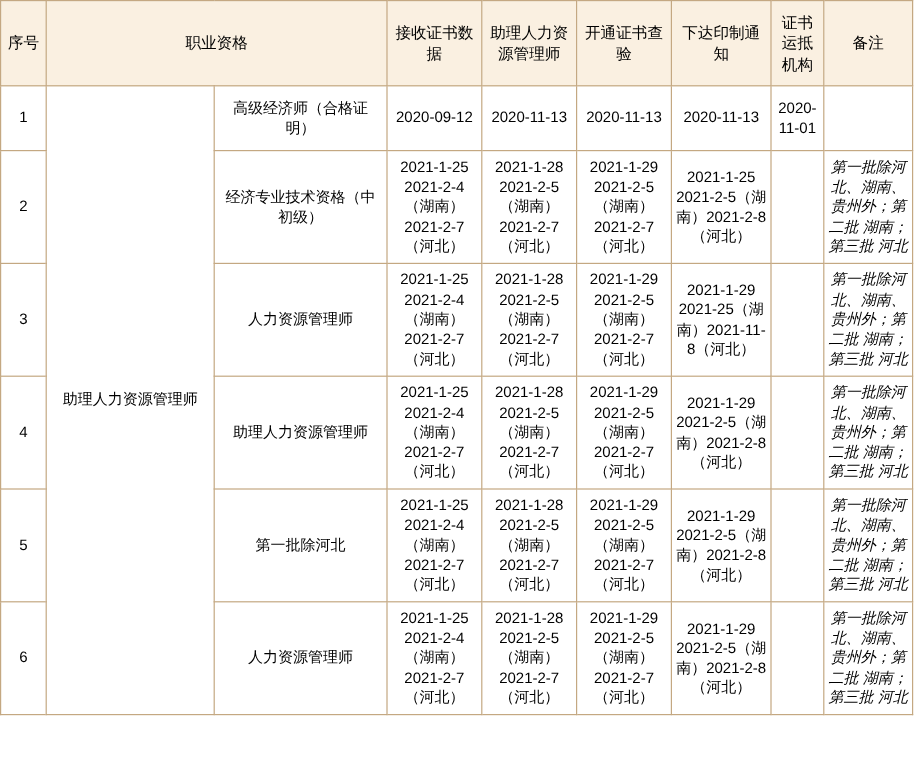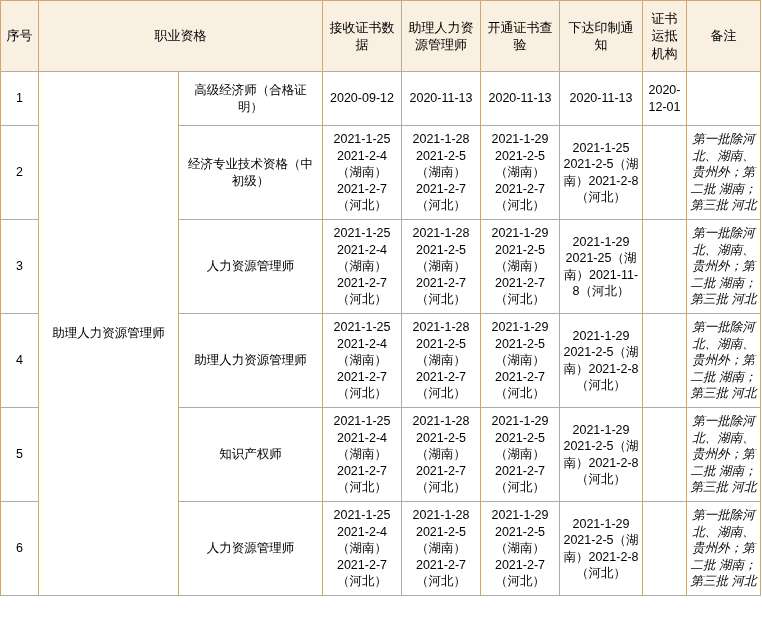--- a/index.html
+++ b/index.html
@@ -89,21 +89,21 @@
   </thead>
   <tbody>
     <tr class="row-h1">
       <td class="col-seq">1</td>
       <td class="col-group" rowspan="6">助理人力资源管理师</td>
       <td class="col-name">高级经济师（合格证明）</td>
       <td class="col-date">2020-09-12</td>
       <td class="col-date">2020-11-13</td>
       <td class="col-date">2020-11-13</td>
       <td class="col-date">2020-11-13</td>
-      <td class="col-date">2020-12-01</td>
+      <td class="col-date">2020-11-01</td>
       <td class="col-remark"></td>
     </tr>
     <tr class="row-h2">
       <td class="col-seq">2</td>
       <td class="col-name">经济专业技术资格（中初级）</td>
       <td class="col-date">2021-1-25 2021-2-4（湖南）2021-2-7（河北）</td>
       <td class="col-date">2021-1-28 2021-2-5（湖南）2021-2-7（河北）</td>
       <td class="col-date">2021-1-29 2021-2-5（湖南）2021-2-7（河北）</td>
       <td class="col-date">2021-1-25 2021-2-5（湖南）2021-2-8（河北）</td>
       <td class="col-date"></td>
@@ -124,21 +124,21 @@
       <td class="col-name">助理人力资源管理师</td>
       <td class="col-date">2021-1-25 2021-2-4（湖南）2021-2-7（河北）</td>
       <td class="col-date">2021-1-28 2021-2-5（湖南）2021-2-7（河北）</td>
       <td class="col-date">2021-1-29 2021-2-5（湖南）2021-2-7（河北）</td>
       <td class="col-date">2021-1-29 2021-2-5（湖南）2021-2-8（河北）</td>
       <td class="col-date"></td>
       <td class="col-remark">第一批除河北、湖南、贵州外；第二批 湖南；第三批 河北</td>
     </tr>
     <tr class="row-h2">
       <td class="col-seq">5</td>
-      <td class="col-name">知识产权师</td>
+      <td class="col-name">第一批除河北</td>
       <td class="col-date">2021-1-25 2021-2-4（湖南）2021-2-7（河北）</td>
       <td class="col-date">2021-1-28 2021-2-5（湖南）2021-2-7（河北）</td>
       <td class="col-date">2021-1-29 2021-2-5（湖南）2021-2-7（河北）</td>
       <td class="col-date">2021-1-29 2021-2-5（湖南）2021-2-8（河北）</td>
       <td class="col-date"></td>
       <td class="col-remark">第一批除河北、湖南、贵州外；第二批 湖南；第三批 河北</td>
     </tr>
     <tr class="row-h2">
       <td class="col-seq">6</td>
       <td class="col-name">人力资源管理师</td>

